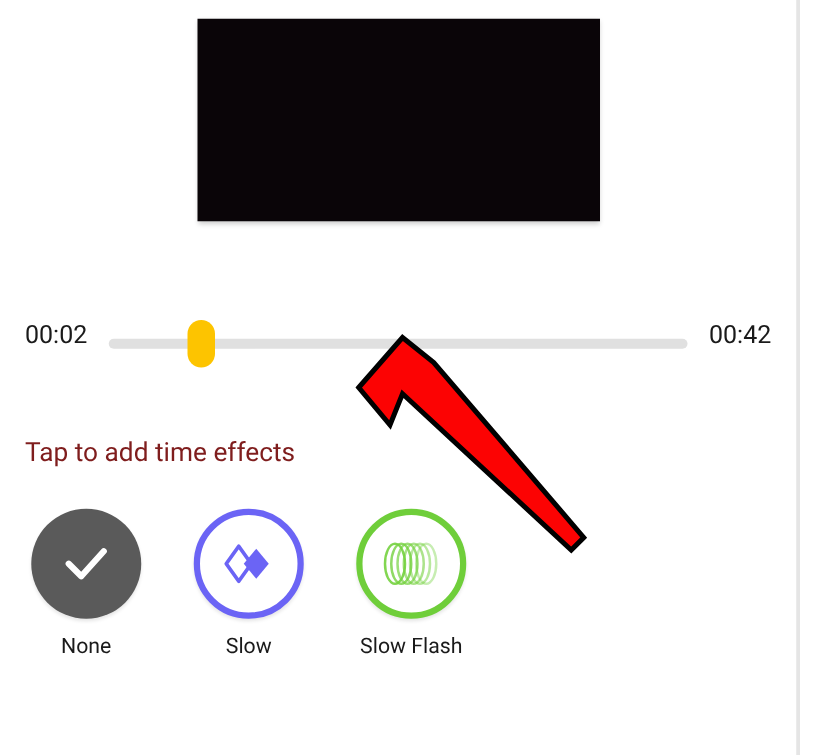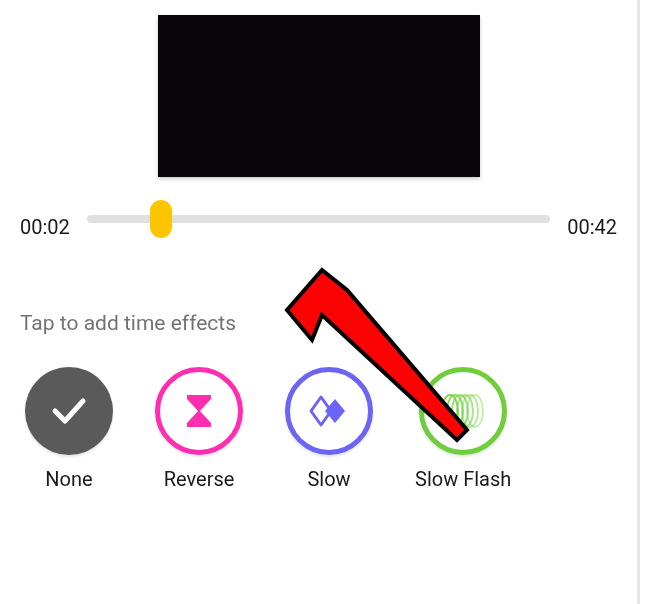--- a/index.html
+++ b/index.html
@@ -23,23 +23,23 @@
       border-right: 3px solid #e5e5e5;
     }
     .video-preview {
       width: 322px;
       height: 162px;
       background: #0a0508;
       margin: 0 auto;
       box-shadow: 0 2px 4px rgba(0,0,0,0.2);
     }
     .timeline-section {
-      margin-top: 38px;
+      margin-top: 78px;
       display: flex;
-      align-items: flex-start;
+      align-items: flex-end;
       gap: 12px;
       padding: 0 5px;
     }
     .time-label {
       font-size: 20px;
       color: #1a1a1a;
       font-weight: 400;
       min-width: 55px;
     }
     .time-label.right {
@@ -58,21 +58,21 @@
       top: 50%;
       transform: translate(-50%, -50%);
       width: 22px;
       height: 38px;
       background: #fdc400;
       border-radius: 11px;
     }
     .instruction {
       margin-top: 72px;
       font-size: 21px;
-      color: #737373;
+      color: #7f1d1d;
       padding-left: 5px;
     }
     .effects-row {
       margin-top: 32px;
       display: flex;
       gap: 42px;
       padding-left: 10px;
     }
     .effect-item {
       display: flex;
@@ -99,21 +99,21 @@
     }
     .effect-circle.flash {
       background: #ffffff;
       border: 5px solid #6b64f5;
     }
     .effect-circle.slowmo {
       background: #ffffff;
       border: 5px solid #6fce3a;
     }
     .effect-label {
-      font-size: 20px;
+      font-size: 17px;
       color: #1a1a1a;
       font-weight: 400;
     }
     .slowmo-inner {
       position: relative;
       width: 44px;
       height: 36px;
     }
     .slowmo-oval {
       position: absolute;
@@ -151,28 +151,20 @@
 
     <div class="effect-item">
       <div class="effect-circle none">
         <svg width="44" height="44" viewBox="0 0 44 44">
           <path d="M8 22 L18 32 L36 12" stroke="#ffffff" stroke-width="5" fill="none" stroke-linecap="round" stroke-linejoin="round"></path>
         </svg>
       </div>
       <div class="effect-label">None</div>
     </div>
 
-    <div class="effect-item">
-      <div class="effect-circle reverse">
-        <svg width="36" height="40" viewBox="0 0 36 40">
-          <path d="M6 4 L30 4 L30 8 L19 20 L30 32 L30 36 L6 36 L6 32 L17 20 L6 8 Z" fill="#ff2eb0"></path>
-        </svg>
-      </div>
-      <div class="effect-label">Reverse</div>
-    </div>
 
     <div class="effect-item">
       <div class="effect-circle flash">
         <svg width="44" height="36" viewBox="0 0 44 36">
           <path d="M14 4 L24 18 L14 32 L4 18 Z" fill="none" stroke="#6b64f5" stroke-width="3" stroke-linejoin="round"></path>
           <path d="M28 6 L38 18 L28 30 L18 18 Z" fill="#6b64f5"></path>
         </svg>
       </div>
       <div class="effect-label">Slow</div>
     </div>

